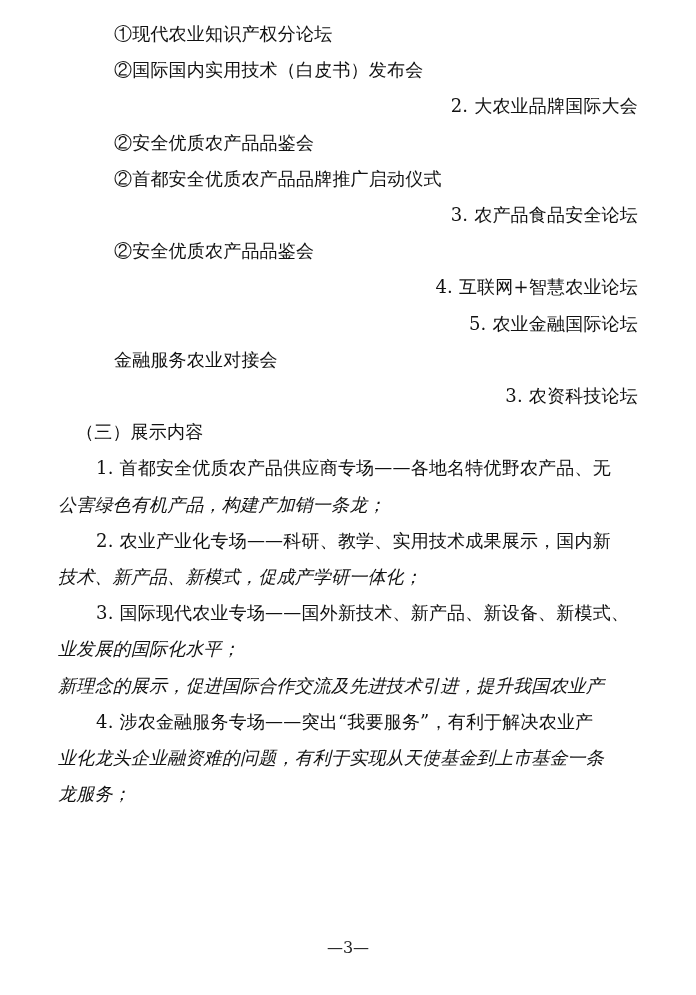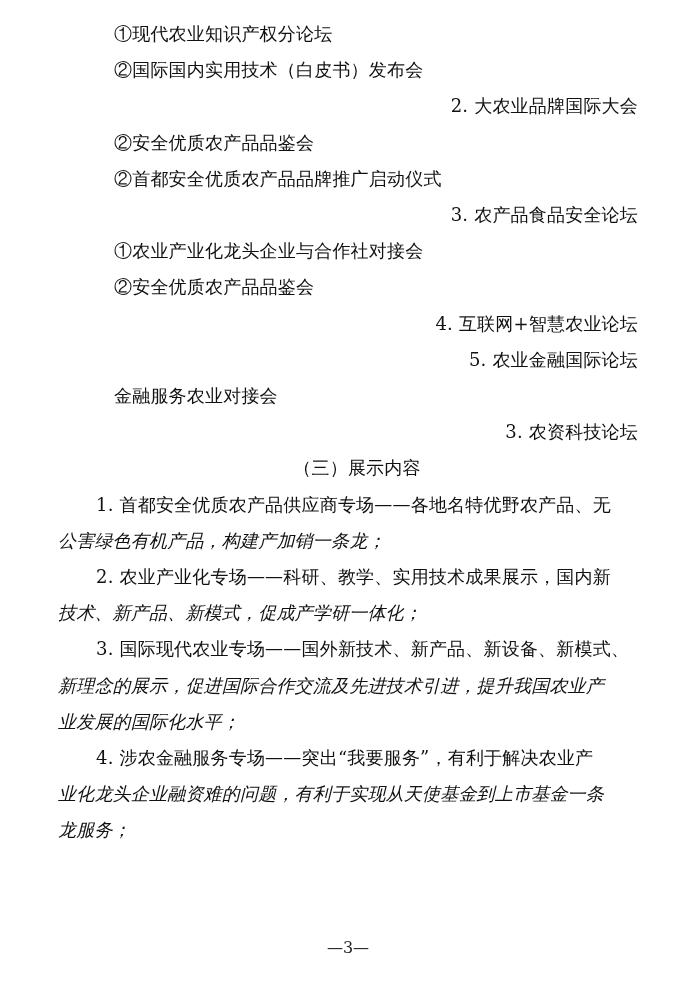--- a/index.html
+++ b/index.html
@@ -24,21 +24,21 @@
   }
   .line {
     font-size: 18px;
     line-height: 36.2px;
     white-space: pre;
     letter-spacing: 0.2px;
   }
   
   .ind-3 { padding-left: 56px; }   
   .ind-2 { padding-left: 36px; text-align: right; }   
-  .ind-1 { padding-left: 18px; text-align: center; }   
+  .ind-1 { padding-left: 18px; }   
   .ind-0 { padding-left: 0; font-style: italic; }      
   .para-first { padding-left: 38px; }
   .footer {
     position: absolute;
     left: 0;
     right: 0;
     bottom: 38px;
     text-align: center;
     font-size: 16px;
     color: #222;
@@ -49,32 +49,31 @@
 <body>
 
 <div class="page">
   <div id="body-text">
       <div class="line ind-3">①现代农业知识产权分论坛</div>
       <div class="line ind-3">②国际国内实用技术（白皮书）发布会</div>
       <div class="line ind-2">2. 大农业品牌国际大会</div>
       <div class="line ind-3">②安全优质农产品品鉴会</div>
       <div class="line ind-3">②首都安全优质农产品品牌推广启动仪式</div>
       <div class="line ind-2">3. 农产品食品安全论坛</div>
-      <div class="line ind-3">①农业产业化龙头企业与合作社对接会</div>
       <div class="line ind-3">②安全优质农产品品鉴会</div>
       <div class="line ind-2">4. 互联网+智慧农业论坛</div>
       <div class="line ind-2">5. 农业金融国际论坛</div>
       <div class="line ind-3">金融服务农业对接会</div>
       <div class="line ind-2">3. 农资科技论坛</div>
       <div class="line ind-1">（三）展示内容</div>
       <div class="line para-first">1. 首都安全优质农产品供应商专场——各地名特优野农产品、无</div>
       <div class="line ind-0">公害绿色有机产品，构建产加销一条龙；</div>
       <div class="line para-first">2. 农业产业化专场——科研、教学、实用技术成果展示，国内新</div>
       <div class="line ind-0">技术、新产品、新模式，促成产学研一体化；</div>
       <div class="line para-first">3. 国际现代农业专场——国外新技术、新产品、新设备、新模式、</div>
+      <div class="line ind-0">业发展的国际化水平；</div>
       <div class="line ind-0">新理念的展示，促进国际合作交流及先进技术引进，提升我国农业产</div>
-      <div class="line ind-0">业发展的国际化水平；</div>
       <div class="line para-first">4. 涉农金融服务专场——突出“我要服务”，有利于解决农业产</div>
       <div class="line ind-0">业化龙头企业融资难的问题，有利于实现从天使基金到上市基金一条</div>
       <div class="line ind-0">龙服务；</div>
     </div>
   <div class="footer">—3—</div>
 </div>
 
 </body></html>

